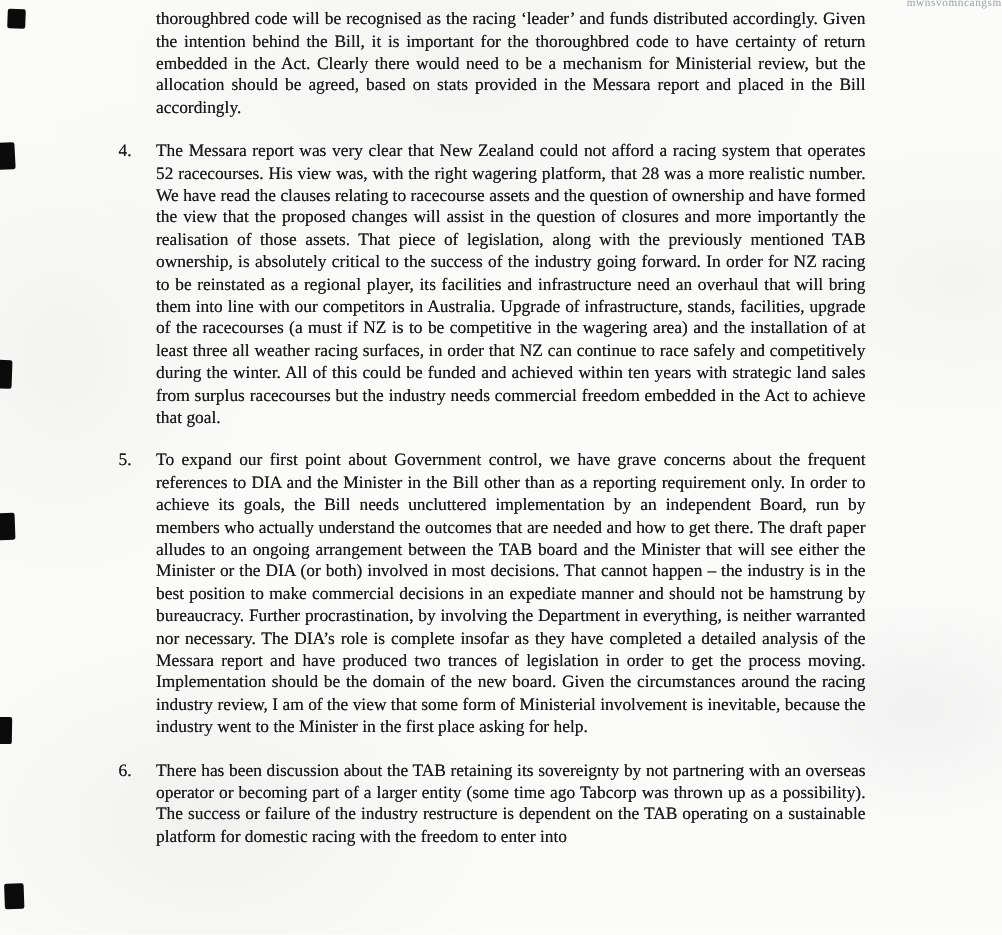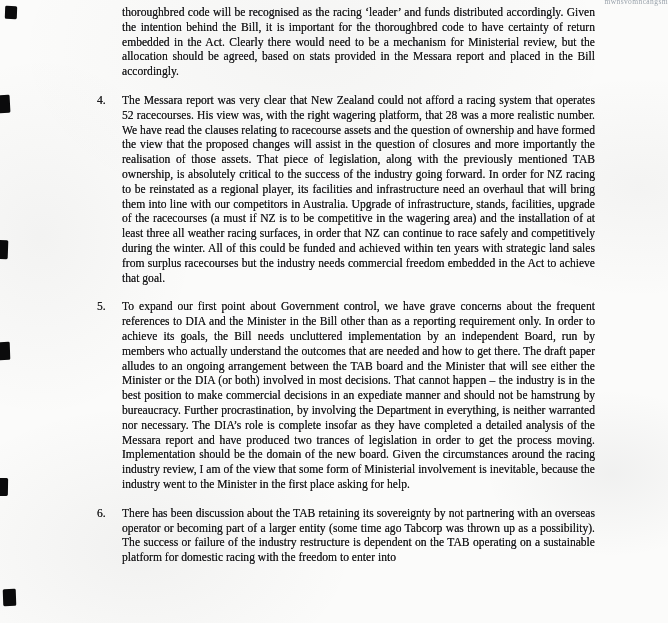--- a/index.html
+++ b/index.html
@@ -16,21 +16,21 @@
     font-family:"Liberation Serif","DejaVu Serif",serif;
     color:#1b1b1d;
     padding-left:27px;
   }
   .watermark{
     position:absolute;top:-3px;right:3px;height:9px;overflow:hidden;
     font-size:7.5px;color:#99a2ab;letter-spacing:0.4px;
     filter:blur(0.5px);
   }
   .textblock{
-    position:absolute;left:122px;top:6px;width:473px;
+    position:absolute;left:104px;top:6px;width:473px;
     font-size:11.6px;line-height:14.8px;
     text-align:justify;text-align-last:left;
     text-shadow:0 0 0.3px rgba(20,20,22,0.8);
   }
   .intro{margin:0 0 14px 0;}
   .item{position:relative;margin:0 0 14px 0;}
   .item:last-child{margin-bottom:0;}
   .item-number{position:absolute;left:-25px;top:0;}
   .item-text{display:block;text-align:justify;text-align-last:left;font-family:Liberation Serif, serif;}
   .scan-mark{position:absolute;background:#0b0b0c;border-radius:1.5px;}

